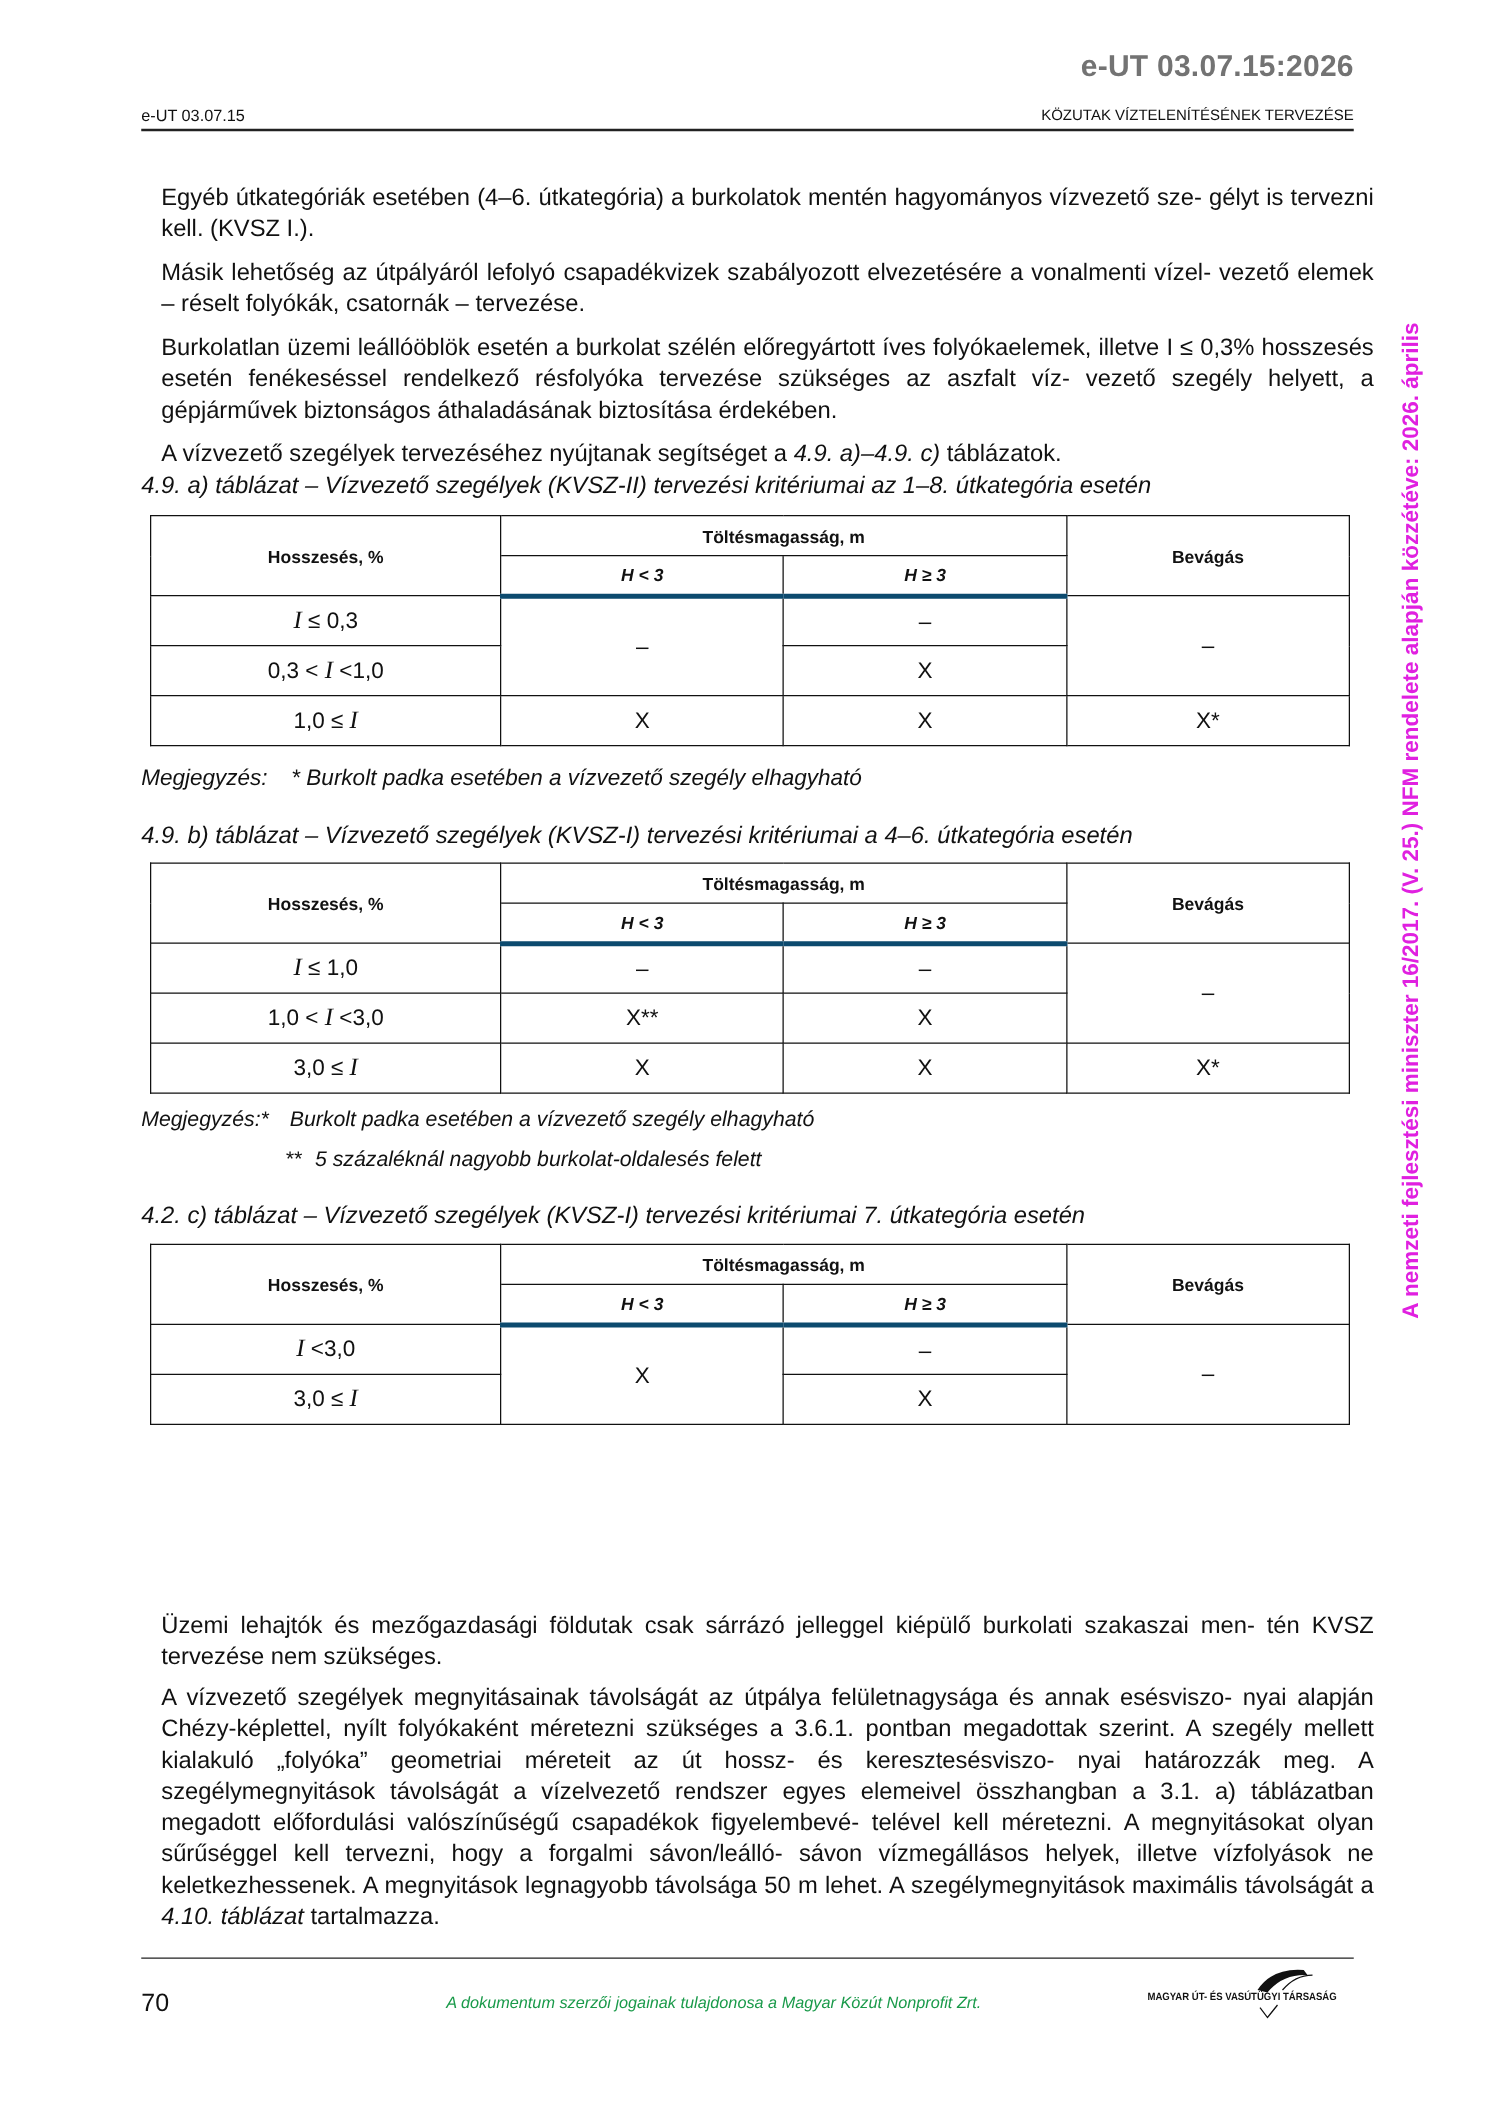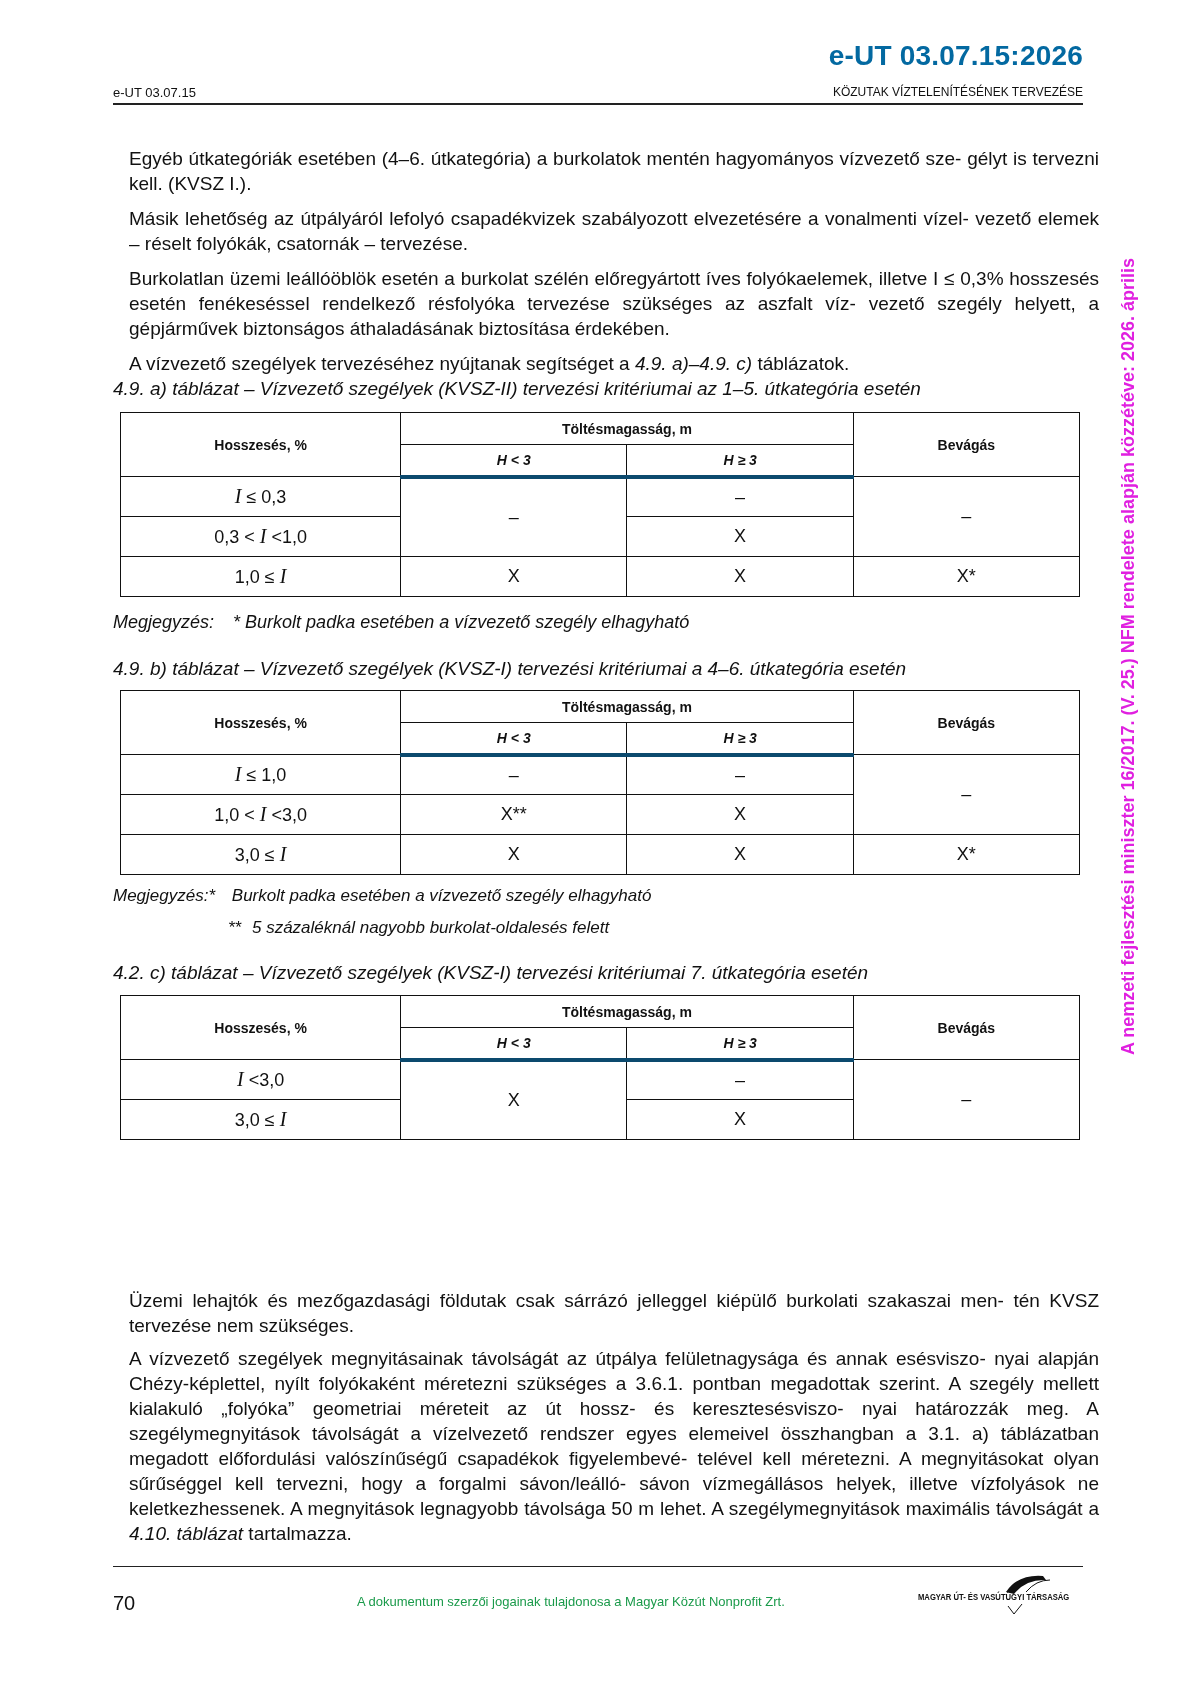--- a/index.html
+++ b/index.html
@@ -1,20 +1,20 @@
 <!DOCTYPE html>
 <html><head>
 <meta charset="utf-8">
 <style>
   html, body { margin: 0; padding: 0; background: #ffffff; }
   body { width: 1190px; height: 1684px; position: relative; overflow: hidden;
          font-family: "Liberation Sans", sans-serif; color: #111; }
   .abs { position: absolute; }
 
-  .doc-code { right: 107px; top: 40px; font-size: 28px; font-weight: bold; color: #0369a1; letter-spacing: 0.2px; }
+  .doc-code { right: 107px; top: 40px; font-size: 24px; font-weight: bold; color: #737373; letter-spacing: 0.2px; }
   .hdr-left { left: 113px; top: 85px; font-size: 13px; }
   .hdr-right { right: 107px; top: 85px; font-size: 12px; text-transform: uppercase; font-variant: small-caps; }
   .hdr-rule { left: 113px; top: 103px; width: 970px; height: 0; border-top: 2px solid #222; }
 
   .para { left: 113px; width: 970px; font-size: 19px; line-height: 25px; text-align: justify; margin: 16px; }
   .para i { font-style: italic; }
 
   .caption { left: 113px; width: 990px; font-size: 19px; font-style: italic; line-height: 24px; }
   .note { left: 113px; font-size: 18px; font-style: italic; }
 
@@ -22,21 +22,21 @@
                font-family: "Liberation Sans", sans-serif; }
   table.crit td { border: 1.5px solid #111; text-align: center; vertical-align: middle; padding: 0; }
   table.crit .hd { font-size: 14px; font-weight: bold; }
   table.crit .hd-i { font-size: 14px; font-weight: bold; font-style: italic; }
   table.crit .body-cell { font-size: 18px; }
   table.crit tr.hdr-bottom td { border-bottom: 4px solid #0c4a6e; }
   .ivar { font-style: italic; font-family: "Liberation Serif", serif; font-size: 20px; }
 
   .footer-rule { left: 113px; top: 1566px; width: 970px; border-top: 1.5px solid #222; }
   .page-num { left: 113px; top: 1592px; font-size: 20px; text-align: right; }
-  .footer-text { left: 357px; top: 1594px; font-size: 13px; color: #1a9a4a; }
+  .footer-text { left: 357px; top: 1594px; font-size: 13px; font-style: italic; color: #1a9a4a; }
   .logo { left: 918px; top: 1570px; width: 170px; height: 50px; }
   .logo-text { position: absolute; left: 0; top: 22px; font-size: 8.5px; font-weight: bold; letter-spacing: 0px; white-space: nowrap; transform: scaleX(0.9); transform-origin: left; }
 
   .side-stamp { left: 1118px; top: 1055px; transform-origin: left top; transform: rotate(-90deg);
                 font-size: 18px; font-weight: bold; color: #e020e0; white-space: nowrap; }
 </style>
 </head>
 <body>
 
 <div class="abs doc-code">e-UT 03.07.15:2026</div>
@@ -46,21 +46,21 @@
 
 <div class="abs side-stamp">A nemzeti fejlesztési miniszter 16/2017. (V. 25.) NFM rendelete alapján közzétéve: 2026. április</div>
 
 <p class="abs para" style="top:130px">Egyéb útkategóriák esetében (4–6. útkategória) a burkolatok mentén hagyományos vízvezető sze- gélyt is tervezni kell. (KVSZ I.).</p>
 <p class="abs para" style="top:190px">Másik lehetőség az útpályáról lefolyó csapadékvizek szabályozott elvezetésére a vonalmenti vízel- vezető elemek – réselt folyókák, csatornák – tervezése.</p>
 <p class="abs para" style="top:250px">Burkolatlan üzemi leállóöblök esetén a burkolat szélén előregyártott íves folyókaelemek, illetve I ≤ 0,3% hosszesés esetén fenékeséssel rendelkező résfolyóka tervezése szükséges az aszfalt víz- vezető szegély helyett, a gépjárművek biztonságos áthaladásának biztosítása érdekében.</p>
 <p class="abs para" style="top:335px">
   <span>A vízvezető szegélyek tervezéséhez nyújtanak segítséget a </span><i>4.9. a)–4.9. c)</i><span> táblázatok.</span>
 </p>
 
-<div class="abs caption" style="top:377px">4.9. a) táblázat – Vízvezető szegélyek (KVSZ-II) tervezési kritériumai az 1–5. útkategória esetén</div>
+<div class="abs caption" style="top:377px">4.9. a) táblázat – Vízvezető szegélyek (KVSZ-II) tervezési kritériumai az 1–8. útkategória esetén</div>
 <table class="crit" style="top:412px">
   <colgroup>
       <col style="width:260px">
       <col style="width:210px">
       <col style="width:210px">
       <col style="width:210px">
     </colgroup>
   <tbody>
       <tr style="height:32px">
     <td rowspan="2" class="hd">Hosszesés, %</td>

